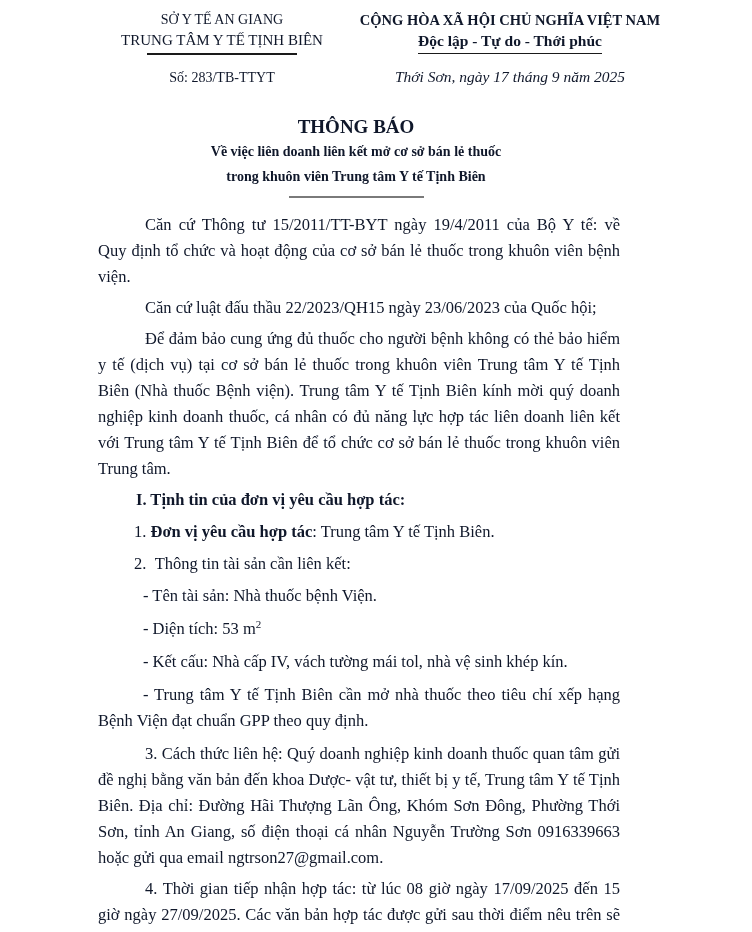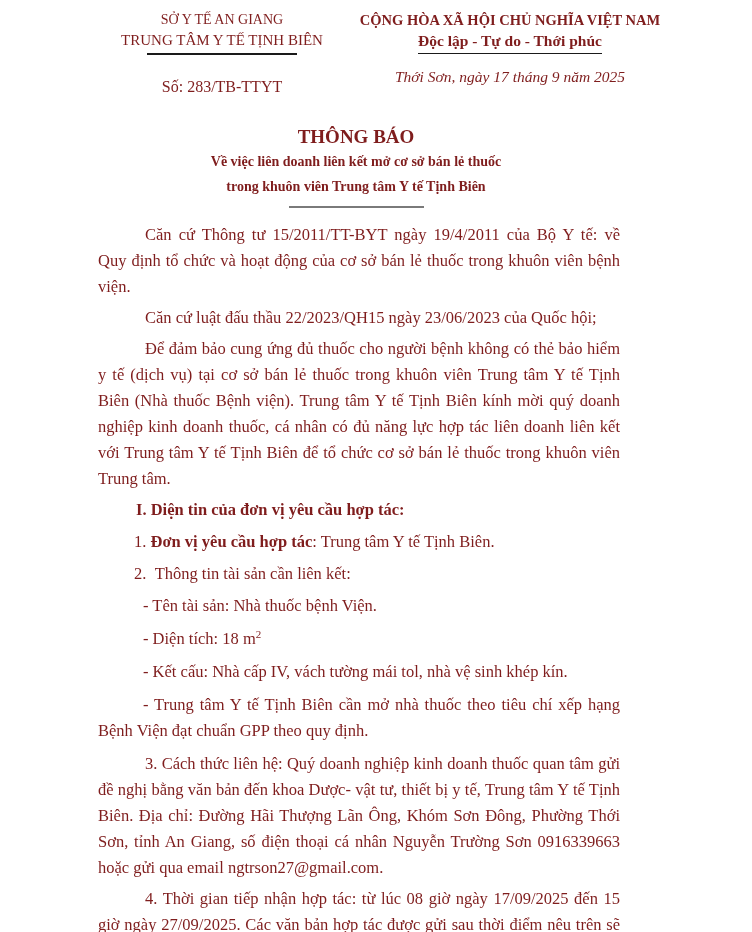--- a/index.html
+++ b/index.html
@@ -2,21 +2,21 @@
 <html lang="vi"><head>
 <meta charset="utf-8">
 <style>
   * { margin: 0; padding: 0; box-sizing: border-box; }
   html, body { background: #ffffff; }
   .page {
     position: relative;
     width: 712px;
     height: 932px;
     background: #ffffff;
-    color: #7f1d1d;
+    color: #0f172a;
     font-family: "Liberation Serif", "DejaVu Serif", serif;
     overflow: hidden;
   }
   
   .header {
     display: flex;
     padding: 10px 50px 0 96px;
     gap: 10px;
   }
   .header-left {
@@ -28,21 +28,21 @@
     flex: 1;
     text-align: center;
   }
   .org-line1 { font-size: 14px; line-height: 20px; }
   .org-line2 { font-size: 15px; line-height: 21px; font-weight: normal; }
   .org-underline {
     width: 150px; height: 1.5px;
     background: #1a1a1a;
     margin: 2px auto 0 auto;
   }
-  .doc-number { font-size: 16px; margin-top: 23px; }
+  .doc-number { font-size: 14px; margin-top: 15px; }
   .motto-line1 { font-size: 14.5px; line-height: 20px; font-weight: bold; text-align: center; }
   .motto-line2-wrap { line-height: 22px; }
   .motto-line2 {
     display: inline-block;
     font-size: 15.5px;
     font-weight: bold;
     border-bottom: 1.5px solid #1a1a1a;
     padding-bottom: 1px;
   }
   .doc-date { font-size: 15.5px; font-style: italic; margin-top: 14px; }
@@ -97,27 +97,27 @@
     <div class="doc-subtitle">trong khuôn viên Trung tâm Y tế Tịnh Biên</div>
     <div class="title-divider"></div>
   </div>
 
   <div class="body-block">
 
     <p class="para">Căn cứ Thông tư 15/2011/TT-BYT ngày 19/4/2011 của Bộ Y tế: về Quy định tổ chức và hoạt động của  cơ sở bán lẻ thuốc trong khuôn viên bệnh viện.</p>
     <p class="para">Căn cứ luật đấu thầu 22/2023/QH15 ngày 23/06/2023 của Quốc hội;</p>
     <p class="para">Để đảm bảo cung ứng đủ thuốc cho người bệnh không có thẻ bảo hiểm y tế (dịch vụ) tại cơ sở bán lẻ thuốc trong khuôn viên Trung tâm Y tế Tịnh Biên (Nhà thuốc Bệnh viện). Trung tâm Y tế Tịnh Biên kính mời quý doanh nghiệp kinh doanh thuốc, cá nhân có đủ năng lực hợp tác liên doanh liên kết với Trung tâm Y tế Tịnh Biên để tổ chức cơ sở bán lẻ thuốc trong khuôn viên Trung tâm.</p>
 
-    <p class="sect">I. Diện tin của đơn vị yêu cầu hợp tác:</p>
+    <p class="sect">I. Tịnh tin của đơn vị yêu cầu hợp tác:</p>
 
     <p class="item"><span>1. </span><span class="bold">Đơn vị yêu cầu hợp tác</span><span>: Trung tâm Y tế Tịnh Biên.</span></p>
     <p class="item">2. &nbsp;Thông tin tài sản cần liên kết:</p>
 
     <p class="dash">- Tên tài sản: Nhà thuốc bệnh Viện.</p>
-    <p class="dash"><span>- Diện tích: 18 m</span><sup>2</sup></p>
+    <p class="dash"><span>- Diện tích: 53 m</span><sup>2</sup></p>
     <p class="dash">- Kết cấu: Nhà cấp IV, vách tường mái tol, nhà vệ sinh khép kín.</p>
     <p class="dash">- Trung tâm Y tế Tịnh Biên cần mở nhà thuốc theo tiêu chí xếp hạng Bệnh Viện đạt chuẩn GPP theo quy định.</p>
 
     <p class="para">3. Cách thức liên hệ: Quý doanh nghiệp kinh doanh thuốc quan tâm gửi đề nghị bằng văn bản đến khoa Dược- vật tư, thiết bị y tế, Trung tâm Y tế Tịnh Biên. Địa chỉ: Đường Hãi Thượng Lãn Ông, Khóm Sơn Đông, Phường Thới Sơn, tỉnh An Giang, số điện thoại cá nhân Nguyễn Trường Sơn 0916339663 hoặc gửi qua email ngtrson27@gmail.com.</p>
     <p class="para">4. Thời gian tiếp nhận hợp tác: từ lúc 08 giờ ngày 17/09/2025 đến 15 giờ ngày 27/09/2025. Các văn bản hợp tác được gửi sau thời điểm nêu trên sẽ không được xem xét.</p>
 
   </div>
 
 </div>
 

